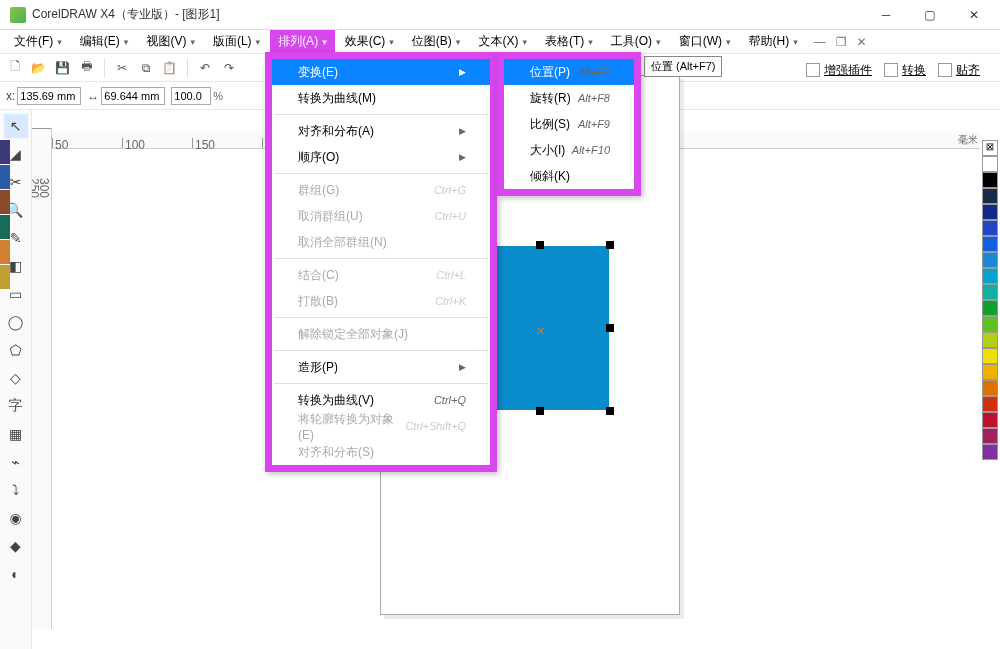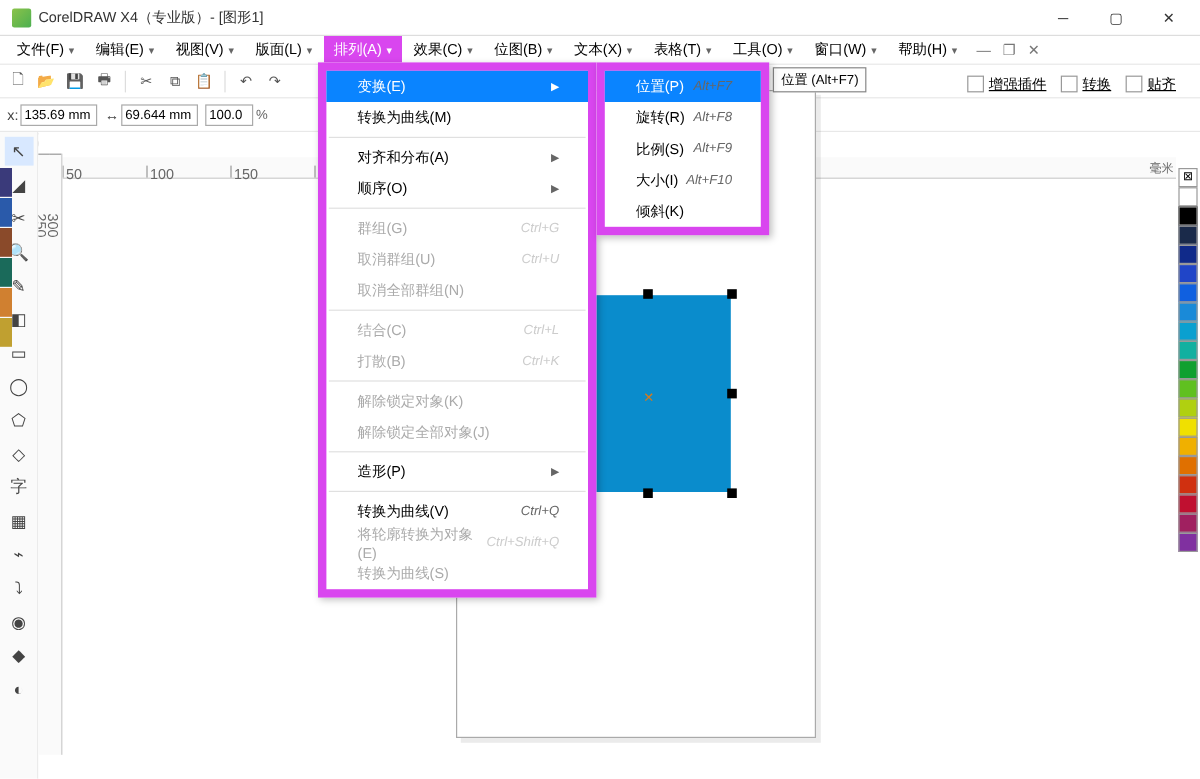--- a/index.html
+++ b/index.html
@@ -313,41 +313,38 @@
     <div class="drow dis">
       <span>结合(C)</span>
       <span class="short">Ctrl+L</span>
     </div>
     <div class="drow dis">
       <span>打散(B)</span>
       <span class="short">Ctrl+K</span>
     </div>
     <div class="dsep"></div>
     <div class="drow dis">
-      <span>解除锁定对象(K)</span>
-    </div>
-    <div class="drow dis">
       <span>解除锁定全部对象(J)</span>
     </div>
     <div class="dsep"></div>
     <div class="drow">
       <span>造形(P)</span>
       <span class="arr">▶</span>
     </div>
     <div class="dsep"></div>
     <div class="drow">
       <span>转换为曲线(V)</span>
       <span class="short">Ctrl+Q</span>
     </div>
     <div class="drow dis">
       <span>将轮廓转换为对象(E)</span>
       <span class="short">Ctrl+Shift+Q</span>
     </div>
     <div class="drow dis">
-      <span>转换为曲线(S)</span>
+      <span>对齐和分布(S)</span>
     </div>
   </div>
 
 <div class="dropdown trans-menu" id="transMenu">
     <div class="drow hl">
       <span>位置(P)</span>
       <span class="short">Alt+F7</span>
     </div>
     <div class="drow">
       <span>旋转(R)</span>

